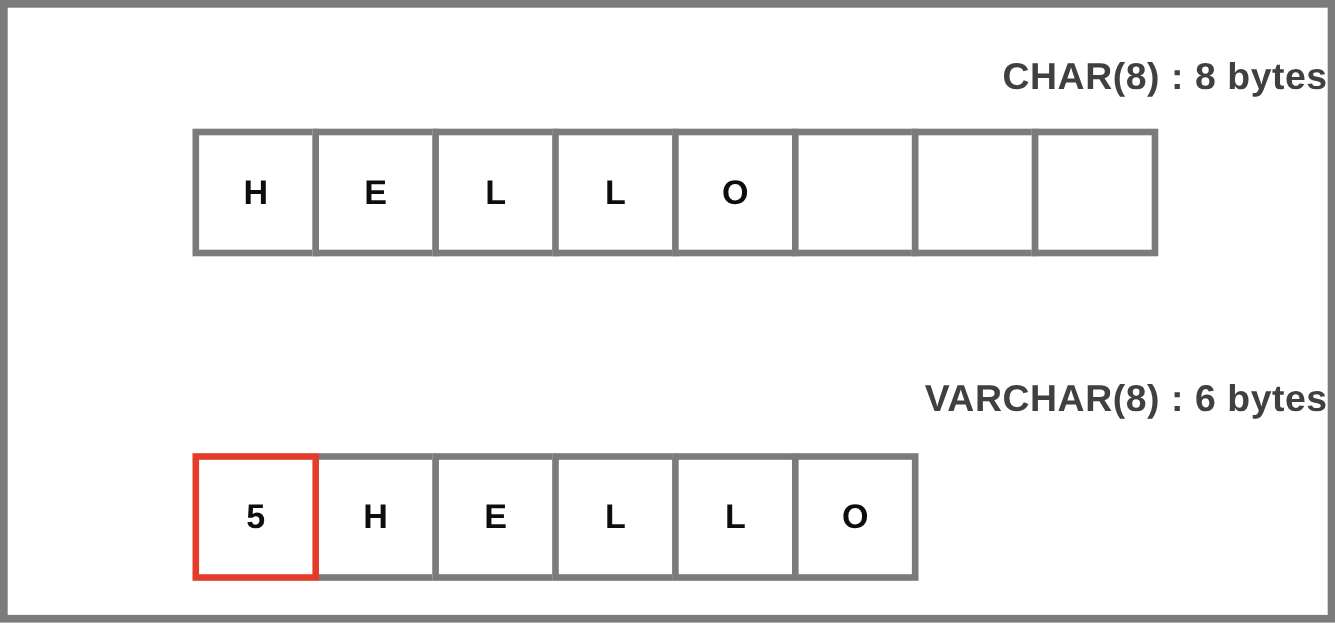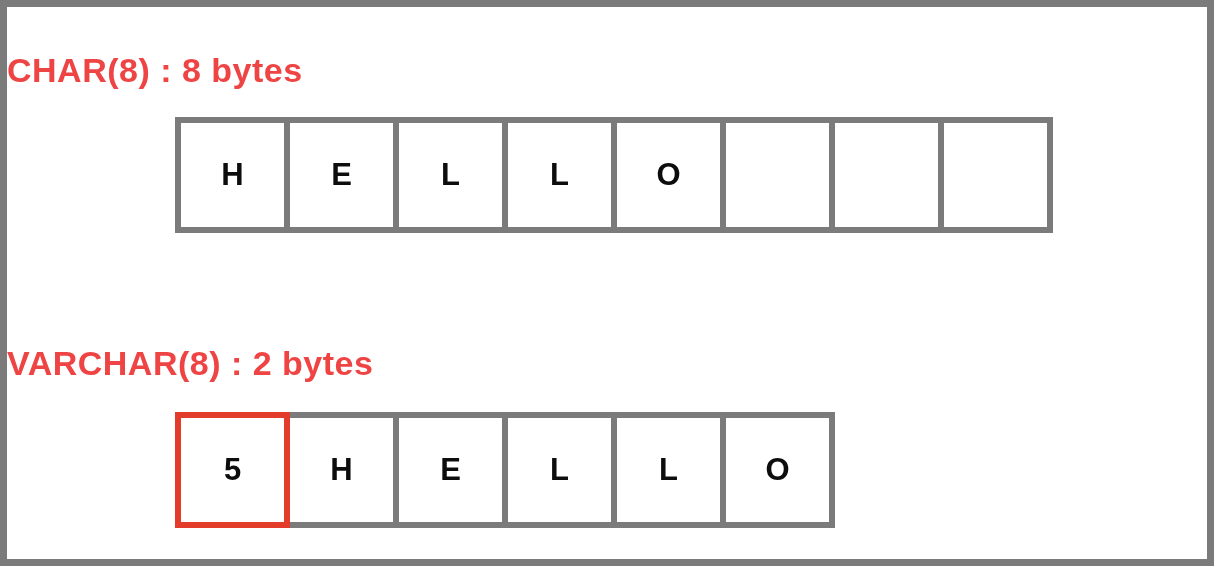--- a/index.html
+++ b/index.html
@@ -11,24 +11,24 @@
     border: 7px solid var(--frame-color, #7b7b7b);
     position: relative;
     overflow: hidden;
     font-family: "Liberation Sans", sans-serif;
   }
   .section-title {
     position: absolute;
     left: 0;
     width: 100%;
     margin: 0;
-    text-align: left;
+    text-align: right;
     font-size: 34px;
     font-weight: bold;
-    color: #ef4444;
+    color: #404040;
     letter-spacing: 0.5px;
     line-height: 1;
   }
   #char-title    { top: 46px; }
   #varchar-title { top: 339px; }
   .cell-row {
     position: absolute;
     display: flex;
     align-items: center;
   }
@@ -64,21 +64,21 @@
     <div class="cell">H</div>
     <div class="cell">E</div>
     <div class="cell">L</div>
     <div class="cell">L</div>
     <div class="cell">O</div>
     <div class="cell"></div>
     <div class="cell"></div>
     <div class="cell"></div>
   </div>
 
-<h2 class="section-title" id="varchar-title">VARCHAR(8) : 2 bytes</h2>
+<h2 class="section-title" id="varchar-title">VARCHAR(8) : 6 bytes</h2>
 
 <div class="cell-row" id="varchar-row">
     <div class="cell highlight">5</div>
     <div class="cell">H</div>
     <div class="cell">E</div>
     <div class="cell">L</div>
     <div class="cell">L</div>
     <div class="cell">O</div>
   </div>
 

